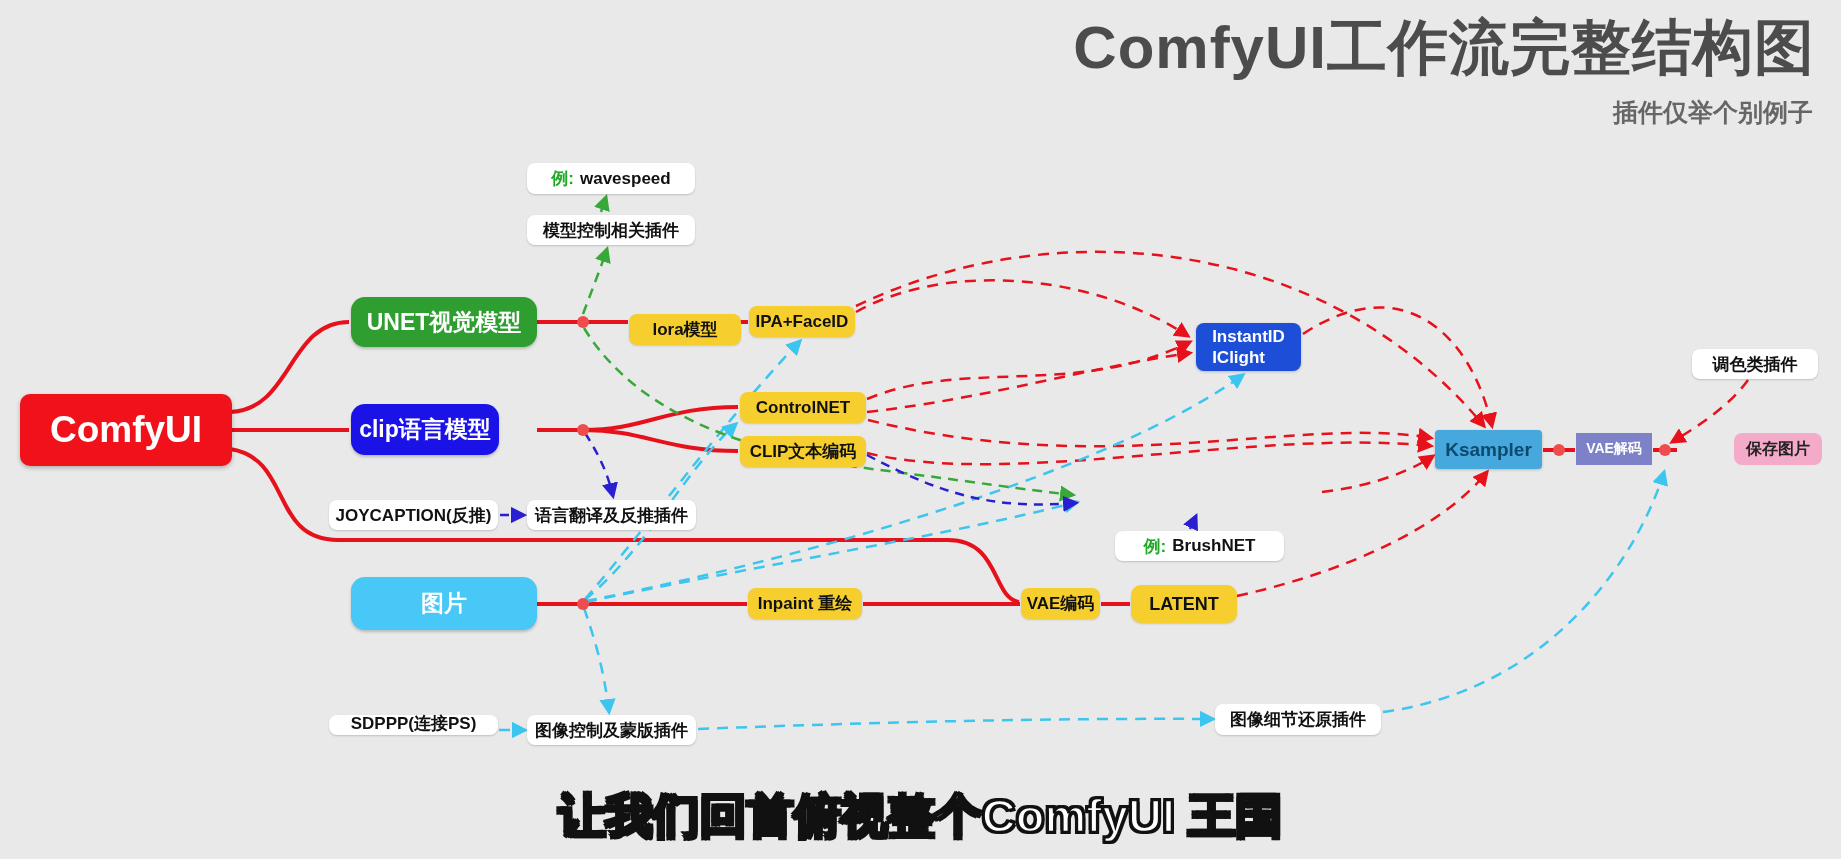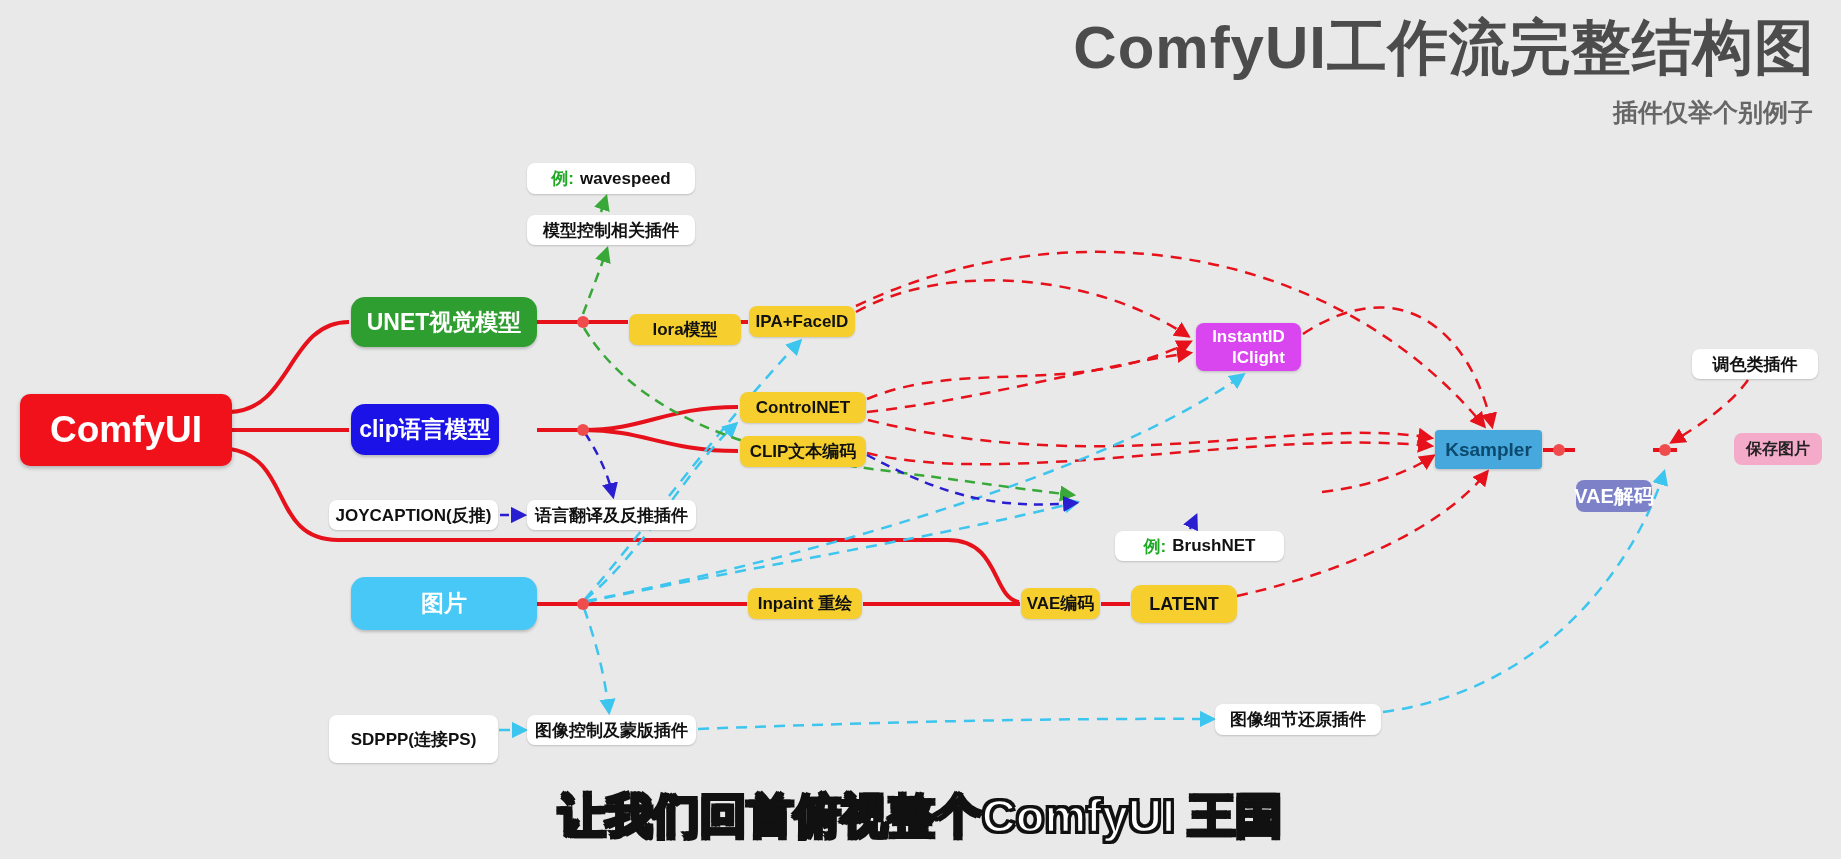--- a/index.html
+++ b/index.html
@@ -17,33 +17,33 @@
   .n-comfyui{left:20px;top:394px;width:212px;height:72px;background:#f1111b;color:#fff;font-size:37px;font-weight:800;border-radius:10px;box-shadow:0 2px 4px rgba(0,0,0,.25);}
   .n-unet{left:351px;top:297px;width:186px;height:50px;background:#2f9e30;color:#fff;font-size:23px;font-weight:700;border-radius:14px;box-shadow:0 2px 3px rgba(0,0,0,.2);}
   .n-clip{left:351px;top:404px;width:148px;height:51px;background:#1b12e8;color:#fff;font-size:23px;font-weight:700;border-radius:14px;box-shadow:0 2px 3px rgba(0,0,0,.2);}
   .n-image{left:351px;top:577px;width:186px;height:53px;background:#47c8f6;color:#fff;font-size:23px;font-weight:700;border-radius:14px;box-shadow:0 2px 3px rgba(0,0,0,.2);}
   .n-wavespeed{left:527px;top:163px;width:168px;height:31px;}
   .n-modelctl{left:527px;top:215px;width:168px;height:30px;}
   .n-lora{left:629px;top:314px;width:112px;height:31px;text-align:center;}
   .n-ipa{left:749px;top:306px;width:106px;height:31px;}
   .n-controlnet{left:740px;top:392px;width:126px;height:31px;}
   .n-clipenc{left:740px;top:436px;width:126px;height:31px;}
-  .n-instantid{left:1196px;top:323px;width:105px;height:48px;background:#d946ef;color:#fff;font-size:17px;font-weight:700;border-radius:8px;white-space:pre-line;text-align:right;line-height:1.25;box-shadow:0 1px 3px rgba(0,0,0,.2);}
+  .n-instantid{left:1196px;top:323px;width:105px;height:48px;background:#1d4ed8;color:#fff;font-size:17px;font-weight:700;border-radius:8px;white-space:pre-line;text-align:left;line-height:1.25;box-shadow:0 1px 3px rgba(0,0,0,.2);}
   .n-joycaption{left:329px;top:500px;width:169px;height:30px;}
   .n-translate{left:527px;top:500px;width:169px;height:30px;}
   .n-repaint{left:1081px;top:480px;width:239px;height:33px;background:#2fcc52;color:#fff;font-size:17px;font-weight:700;border-radius:8px;box-shadow:0 1px 3px rgba(0,0,0,.2);}
   .n-brushnet{left:1115px;top:531px;width:169px;height:30px;}
   .n-inpaint{left:748px;top:588px;width:114px;height:31px;}
   .n-vaeenc{left:1021px;top:588px;width:79px;height:31px;}
   .n-latent{left:1131px;top:585px;width:106px;height:38px;font-size:18px;border-radius:10px;}
   .n-ksampler{left:1435px;top:430px;width:107px;height:39px;background:#47a8de;color:#0c4a6e;font-size:19px;font-weight:700;border-radius:4px;box-shadow:0 1px 3px rgba(0,0,0,.2);}
-  .n-vaedec{left:1576px;top:433px;width:76px;height:32px;background:#7d82c8;color:#fff;font-size:20px;font-weight:700;border-radius:8px;margin-top:47px;}
+  .n-vaedec{left:1576px;top:433px;width:76px;height:32px;background:#7d82c8;color:#fff;font-size:14px;font-weight:700;border-radius:0;}
   .n-save{left:1734px;top:433px;width:88px;height:32px;background:#f4aac9;color:#222;font-size:16px;font-weight:700;border-radius:8px;}
   .n-colorplugin{left:1692px;top:349px;width:126px;height:30px;}
-  .n-sdppp{left:329px;top:715px;width:169px;height:48px;}
+  .n-sdppp{left:329px;top:715px;width:169px;height:20px;align-items:flex-end;}
   .n-maskplugin{left:527px;top:715px;width:169px;height:30px;}
   .n-detailplugin{left:1215px;top:704px;width:166px;height:31px;}
 
   .title{position:absolute;right:26px;top:8px;font-size:60px;font-weight:900;color:#4c4c4c;letter-spacing:1px;}
   .subtitle{position:absolute;right:28px;top:96px;font-size:25px;font-weight:700;color:#666;}
   .caption{position:absolute;left:0;top:785px;width:100%;text-align:center;font-size:47px;font-weight:900;
            color:#ffffff;-webkit-text-stroke:2.4px #111;
            text-shadow:2px 2px 0 #111,-2px 2px 0 #111,2px -2px 0 #111,-2px -2px 0 #111;}
 </style>
 </head>

